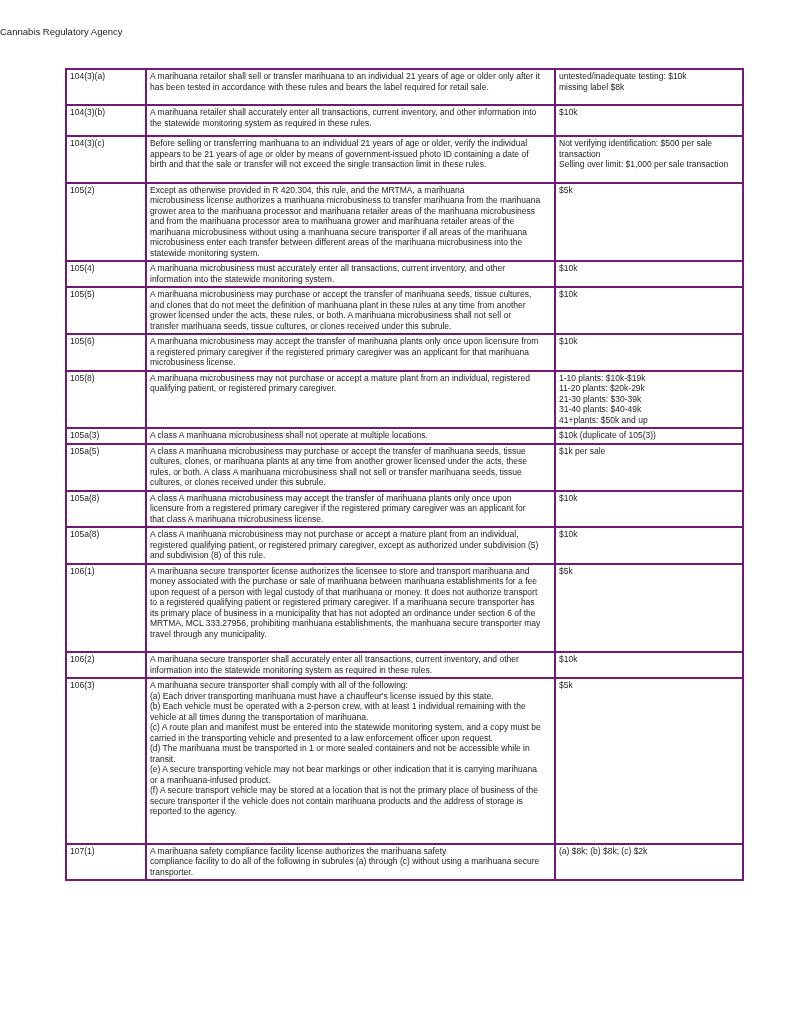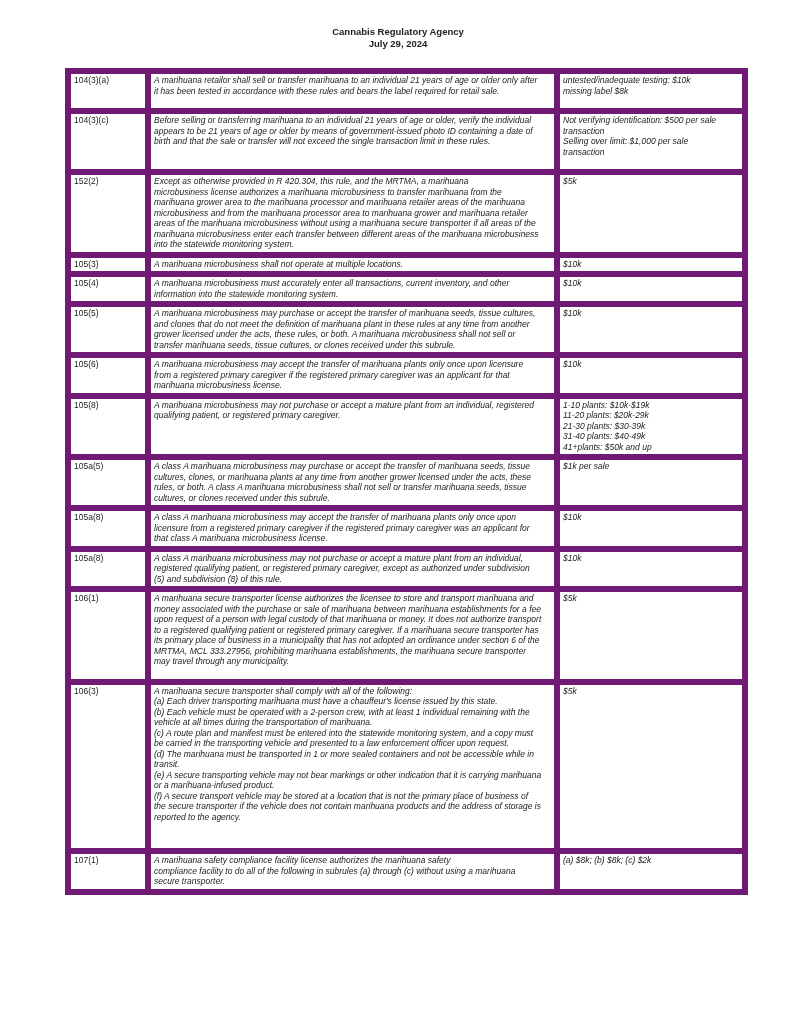--- a/index.html
+++ b/index.html
@@ -10,94 +10,91 @@
   body {
     width: 796px;
     height: 1030px;
     font-family: "Liberation Sans", sans-serif;
     color: #1c1c1c;
     position: relative;
     overflow: hidden;
   }
   .doc-header {
     padding-top: 26px;
-    text-align: center;
+    text-align: left;
     font-size: 9.5px;
     line-height: 11.5px;
     color: #222222;
-    font-weight: bold;
   }
   table.violations {
     position: absolute;
     left: 65px;
     top: 68px;
     width: 677px;
     border-collapse: collapse;
     table-layout: fixed;
     font-size: 8.5px;
     line-height: 10.5px;
     color: #1c1c1c;
   }
   table.violations td {
-    border: 6px solid #701a75;
+    border: 2px solid #701a75;
     vertical-align: top;
     padding: 1px 12px 2px 3px;
     overflow: hidden;
   }
   table.violations {
     border: 1.5px solid #3a3a3a;
   }
   td.cell-desc, td.cell-pen {
     white-space: pre-line;
-    font-style: italic;
   }
   tr.pad td    { padding-bottom: 12px; }
   tr.pad-sm td { padding-bottom: 7px; }
   tr.pad-lg td { padding-bottom: 26px; }
   col.c-code { width: 80px; }
   col.c-desc { width: 409px; }
   col.c-pen  { width: 188px; }
 </style>
 </head>
 <body>
 
 <div class="doc-header">
   <div>Cannabis Regulatory Agency</div>
-  <div>July 29, 2024</div>
 </div>
 
 <table class="violations">
   <colgroup>
     <col class="c-code">
       <col class="c-desc">
       <col class="c-pen">
   </colgroup>
   <tbody>
     <tr class="pad">
       <td class="cell-code">104(3)(a)</td>
       <td class="cell-desc">A marihuana retailor shall sell or transfer marihuana to an individual 21 years of age or older only after it has been tested in accordance with these rules and bears the label required for retail sale.</td>
       <td class="cell-pen">untested/inadequate testing: $10k
 missing label $8k</td>
     </tr>
+    <tr class="pad-sm">
+      <td class="cell-code">104(3)(b)</td>
+      <td class="cell-desc">A marihuana retailer shall accurately enter all transactions, current inventory, and other information into the statewide monitoring system as required in these rules.</td>
+      <td class="cell-pen">$10k</td>
+    </tr>
     <tr class="pad">
       <td class="cell-code">104(3)(c)</td>
       <td class="cell-desc">Before selling or transferring marihuana to an individual 21 years of age or older, verify the individual appears to be 21 years of age or older by means of government-issued photo ID containing a date of birth and that the sale or transfer will not exceed the single transaction limit in these rules.</td>
       <td class="cell-pen">Not verifying identification: $500 per sale transaction
 Selling over limit: $1,000 per sale transaction</td>
     </tr>
     <tr>
-      <td class="cell-code">152(2)</td>
+      <td class="cell-code">105(2)</td>
       <td class="cell-desc">Except as otherwise provided in R 420.304, this rule, and the MRTMA, a marihuana
 microbusiness license authorizes a marihuana microbusiness to transfer marihuana from the marihuana grower area to the marihuana processor and marihuana retailer areas of the marihuana microbusiness and from the marihuana processor area to marihuana grower and marihuana retailer areas of the marihuana microbusiness without using a marihuana secure transporter if all areas of the marihuana microbusiness enter each transfer between different areas of the marihuana microbusiness into the statewide monitoring system.</td>
       <td class="cell-pen">$5k</td>
-    </tr>
-    <tr>
-      <td class="cell-code">105(3)</td>
-      <td class="cell-desc">A marihuana microbusiness shall not operate at multiple locations.</td>
-      <td class="cell-pen">$10k</td>
     </tr>
     <tr>
       <td class="cell-code">105(4)</td>
       <td class="cell-desc">A marihuana microbusiness must accurately enter all transactions, current inventory, and other information into the statewide monitoring system.</td>
       <td class="cell-pen">$10k</td>
     </tr>
     <tr>
       <td class="cell-code">105(5)</td>
       <td class="cell-desc">A marihuana microbusiness may purchase or accept the transfer of marihuana seeds, tissue cultures, and clones that do not meet the definition of marihuana plant in these rules at any time from another grower licensed under the acts, these rules, or both. A marihuana microbusiness shall not sell or transfer marihuana seeds, tissue cultures, or clones received under this subrule.</td>
       <td class="cell-pen">$10k</td>
@@ -110,38 +107,48 @@
     <tr>
       <td class="cell-code">105(8)</td>
       <td class="cell-desc">A marihuana microbusiness may not purchase or accept a mature plant from an individual, registered qualifying patient, or registered primary caregiver.</td>
       <td class="cell-pen">1-10 plants: $10k-$19k
 11-20 plants: $20k-29k
 21-30 plants: $30-39k
 31-40 plants: $40-49k
 41+plants: $50k and up</td>
     </tr>
     <tr>
+      <td class="cell-code">105a(3)</td>
+      <td class="cell-desc">A class A marihuana microbusiness shall not operate at multiple locations.</td>
+      <td class="cell-pen">$10k (duplicate of 105(3))</td>
+    </tr>
+    <tr>
       <td class="cell-code">105a(5)</td>
       <td class="cell-desc">A class A marihuana microbusiness may purchase or accept the transfer of marihuana seeds, tissue cultures, clones, or marihuana plants at any time from another grower licensed under the acts, these rules, or both. A class A marihuana microbusiness shall not sell or transfer marihuana seeds, tissue cultures, or clones received under this subrule.</td>
       <td class="cell-pen">$1k per sale</td>
     </tr>
     <tr>
       <td class="cell-code">105a(8)</td>
       <td class="cell-desc">A class A marihuana microbusiness may accept the transfer of marihuana plants only once upon licensure from a registered primary caregiver if the registered primary caregiver was an applicant for that class A marihuana microbusiness license.</td>
       <td class="cell-pen">$10k</td>
     </tr>
     <tr>
       <td class="cell-code">105a(8)</td>
       <td class="cell-desc">A class A marihuana microbusiness may not purchase or accept a mature plant from an individual, registered qualifying patient, or registered primary caregiver, except as authorized under subdivision (5) and subdivision (8) of this rule.</td>
       <td class="cell-pen">$10k</td>
     </tr>
     <tr class="pad">
       <td class="cell-code">106(1)</td>
       <td class="cell-desc">A marihuana secure transporter license authorizes the licensee to store and transport marihuana and money associated with the purchase or sale of marihuana between marihuana establishments for a fee upon request of a person with legal custody of that marihuana or money. It does not authorize transport to a registered qualifying patient or registered primary caregiver. If a marihuana secure transporter has its primary place of business in a municipality that has not adopted an ordinance under section 6 of the MRTMA, MCL 333.27956, prohibiting marihuana establishments, the marihuana secure transporter may travel through any municipality.</td>
       <td class="cell-pen">$5k</td>
+    </tr>
+    <tr>
+      <td class="cell-code">106(2)</td>
+      <td class="cell-desc">A marihuana secure transporter shall accurately enter all transactions, current inventory, and other information into the statewide monitoring system as required in these rules.</td>
+      <td class="cell-pen">$10k</td>
     </tr>
     <tr class="pad-lg">
       <td class="cell-code">106(3)</td>
       <td class="cell-desc">A marihuana secure transporter shall comply with all of the following:
 (a) Each driver transporting marihuana must have a chauffeur's license issued by this state.
 (b) Each vehicle must be operated with a 2-person crew, with at least 1 individual remaining with the vehicle at all times during the transportation of marihuana.
 (c) A route plan and manifest must be entered into the statewide monitoring system, and a copy must be carried in the transporting vehicle and presented to a law enforcement officer upon request.
 (d) The marihuana must be transported in 1 or more sealed containers and not be accessible while in transit.
 (e) A secure transporting vehicle may not bear markings or other indication that it is carrying marihuana or a marihuana-infused product.
 (f) A secure transport vehicle may be stored at a location that is not the primary place of business of the secure transporter if the vehicle does not contain marihuana products and the address of storage is reported to the agency.</td>

